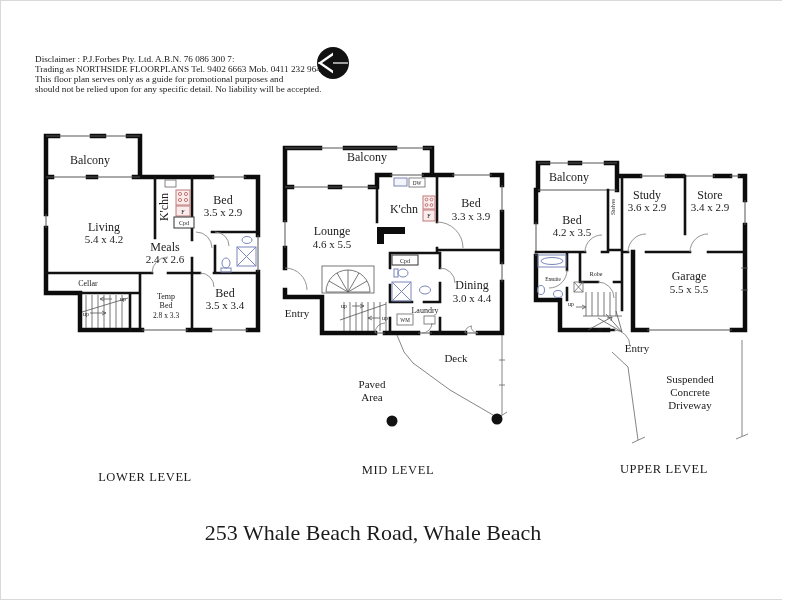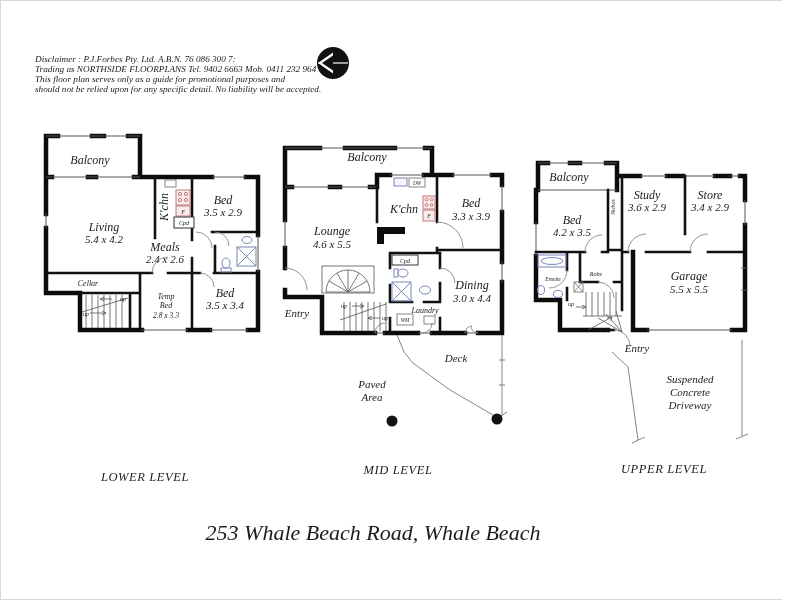--- a/index.html
+++ b/index.html
@@ -1,16 +1,16 @@
 <!DOCTYPE html>
 <html><head>
 <meta charset="utf-8">
 <style>
   html,body{margin:0;padding:0;background:#fff;}
-  #canvas{position:relative;width:782px;height:600px;background:#fef9c3;overflow:hidden;font-style:italic;}
+  #canvas{position:relative;width:782px;height:600px;background:#fef9c3;overflow:hidden;}
   svg{display:block;}
   text{font-family:"Liberation Serif","DejaVu Serif",serif;fill:#1b1b1b;}
   .disc{font-size:9.2px;}
   .rname{font-size:12px;}
   .rdims{font-size:11px;}
   .small8{font-size:8px;}
   .small7{font-size:7.5px;}
   .tiny{font-size:6px;}
   .tiny5{font-size:5.2px;}
   .entry{font-size:11px;}

